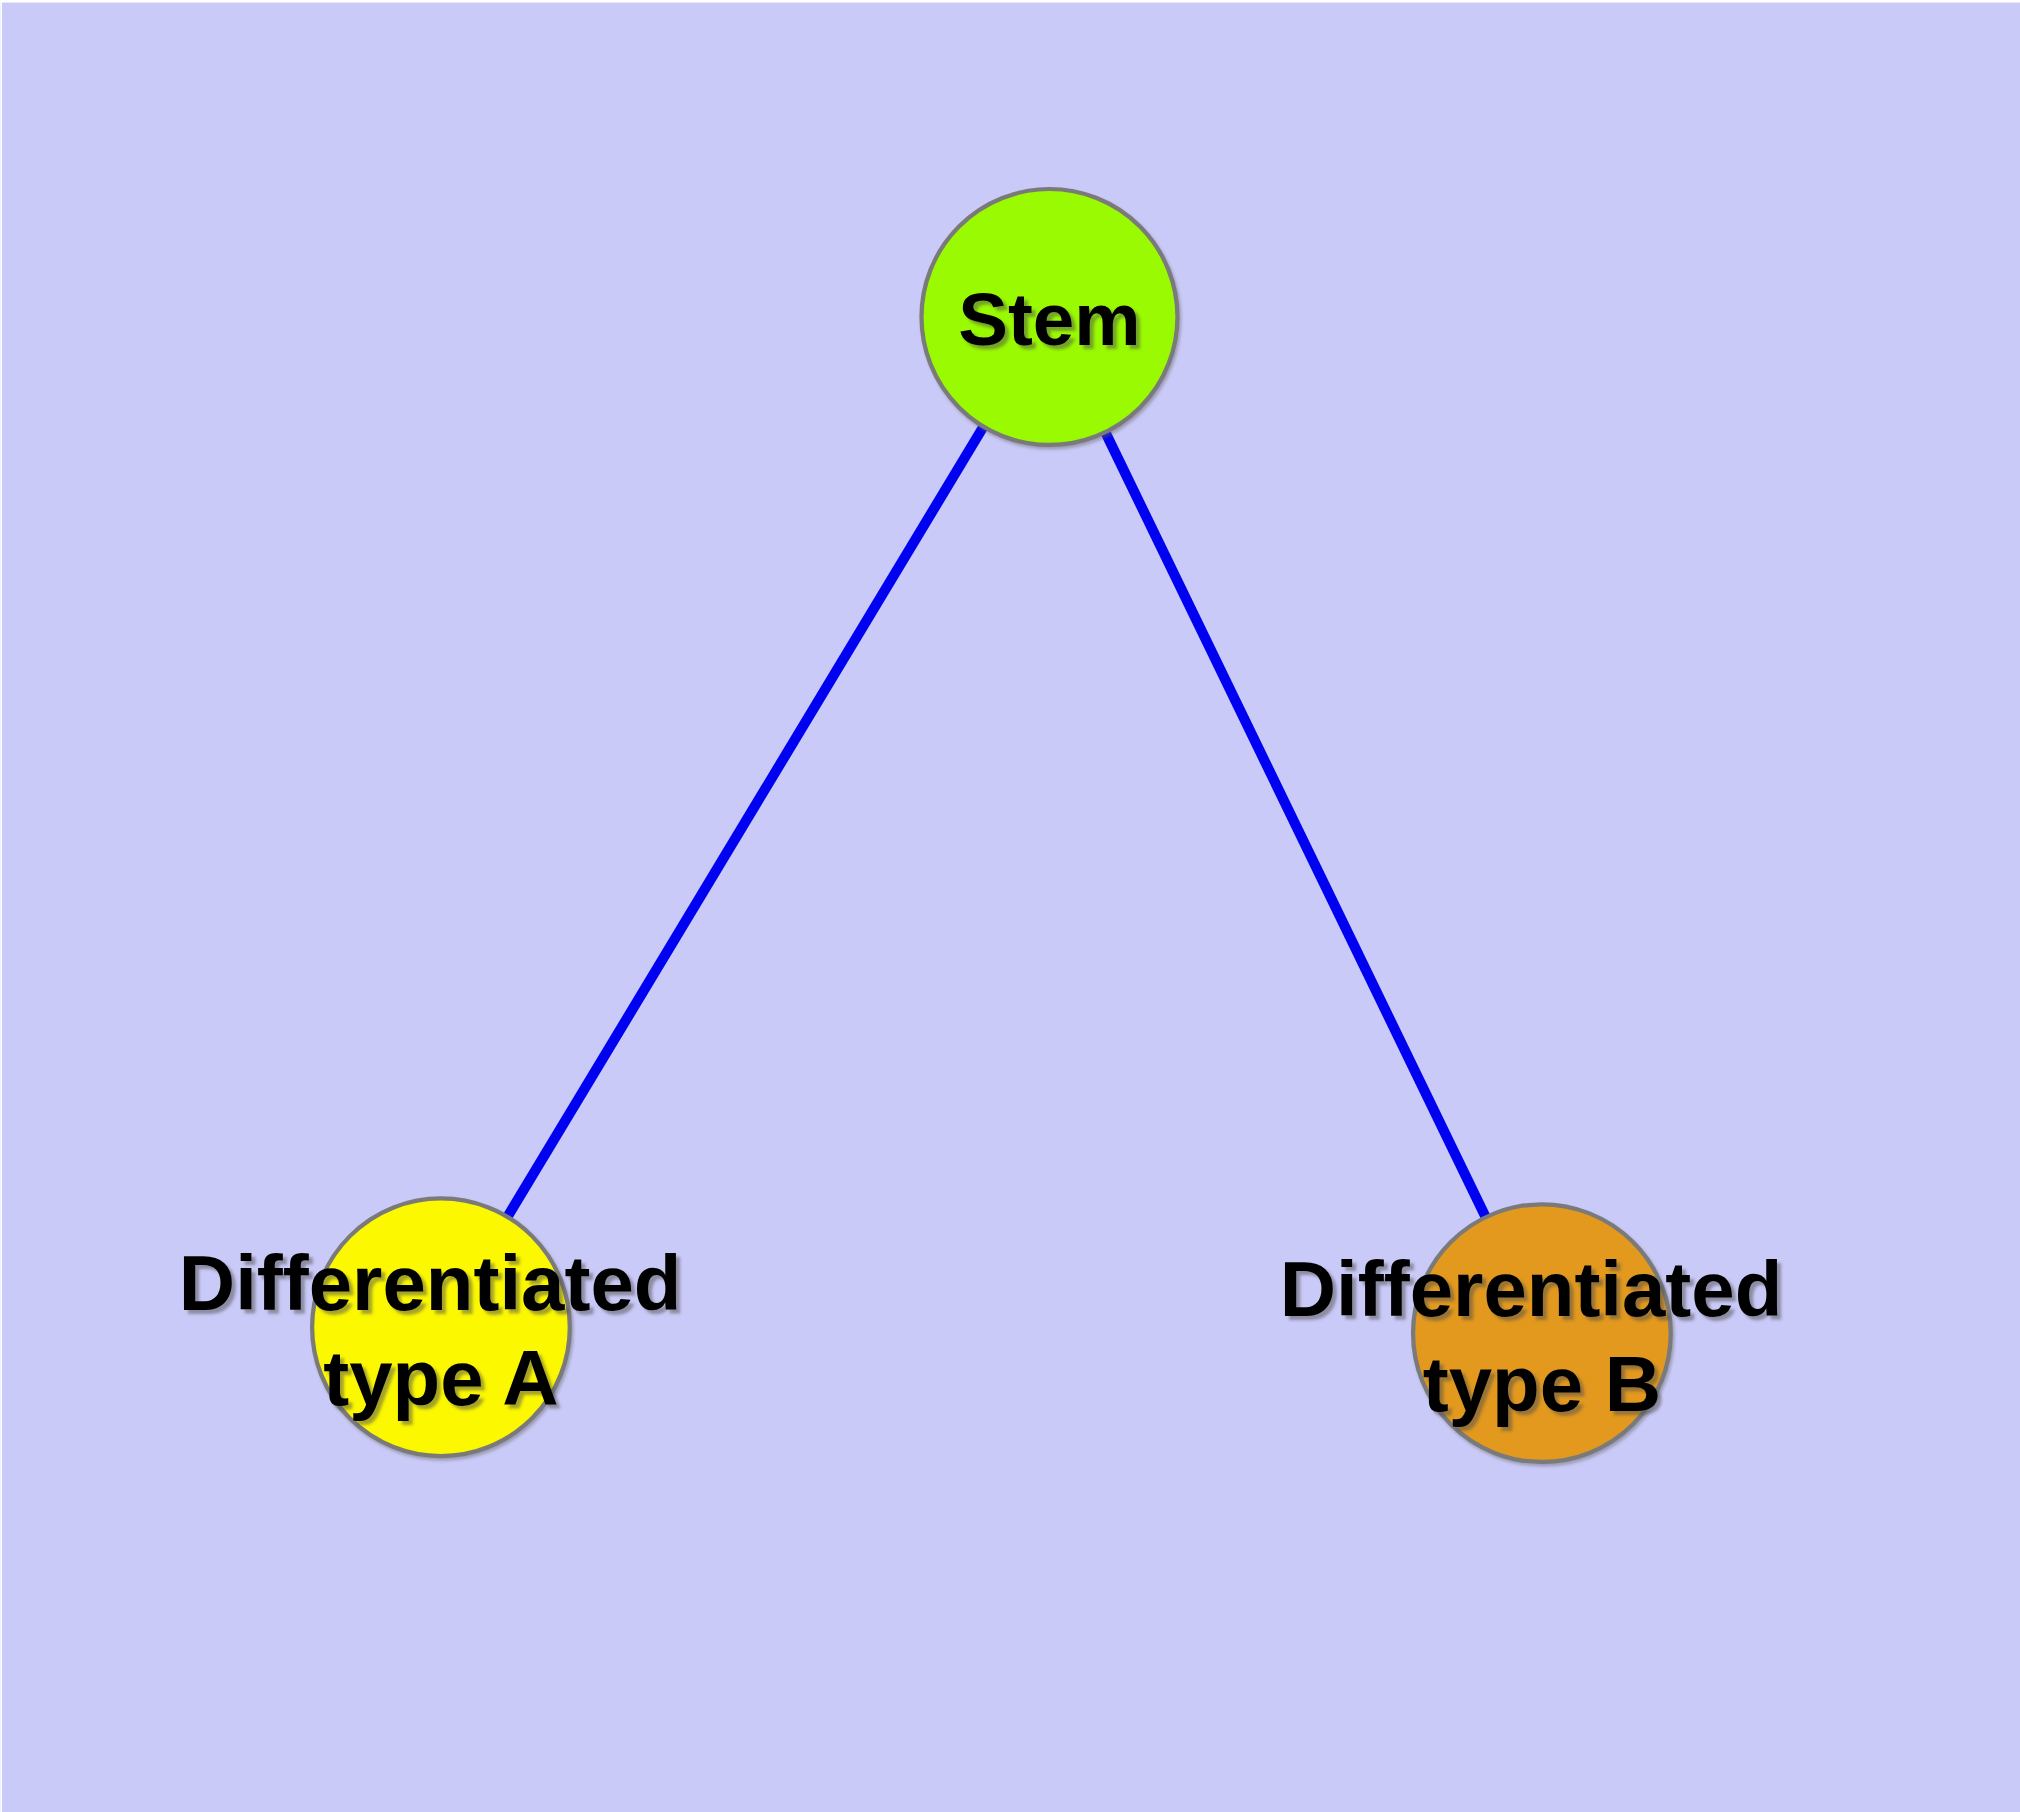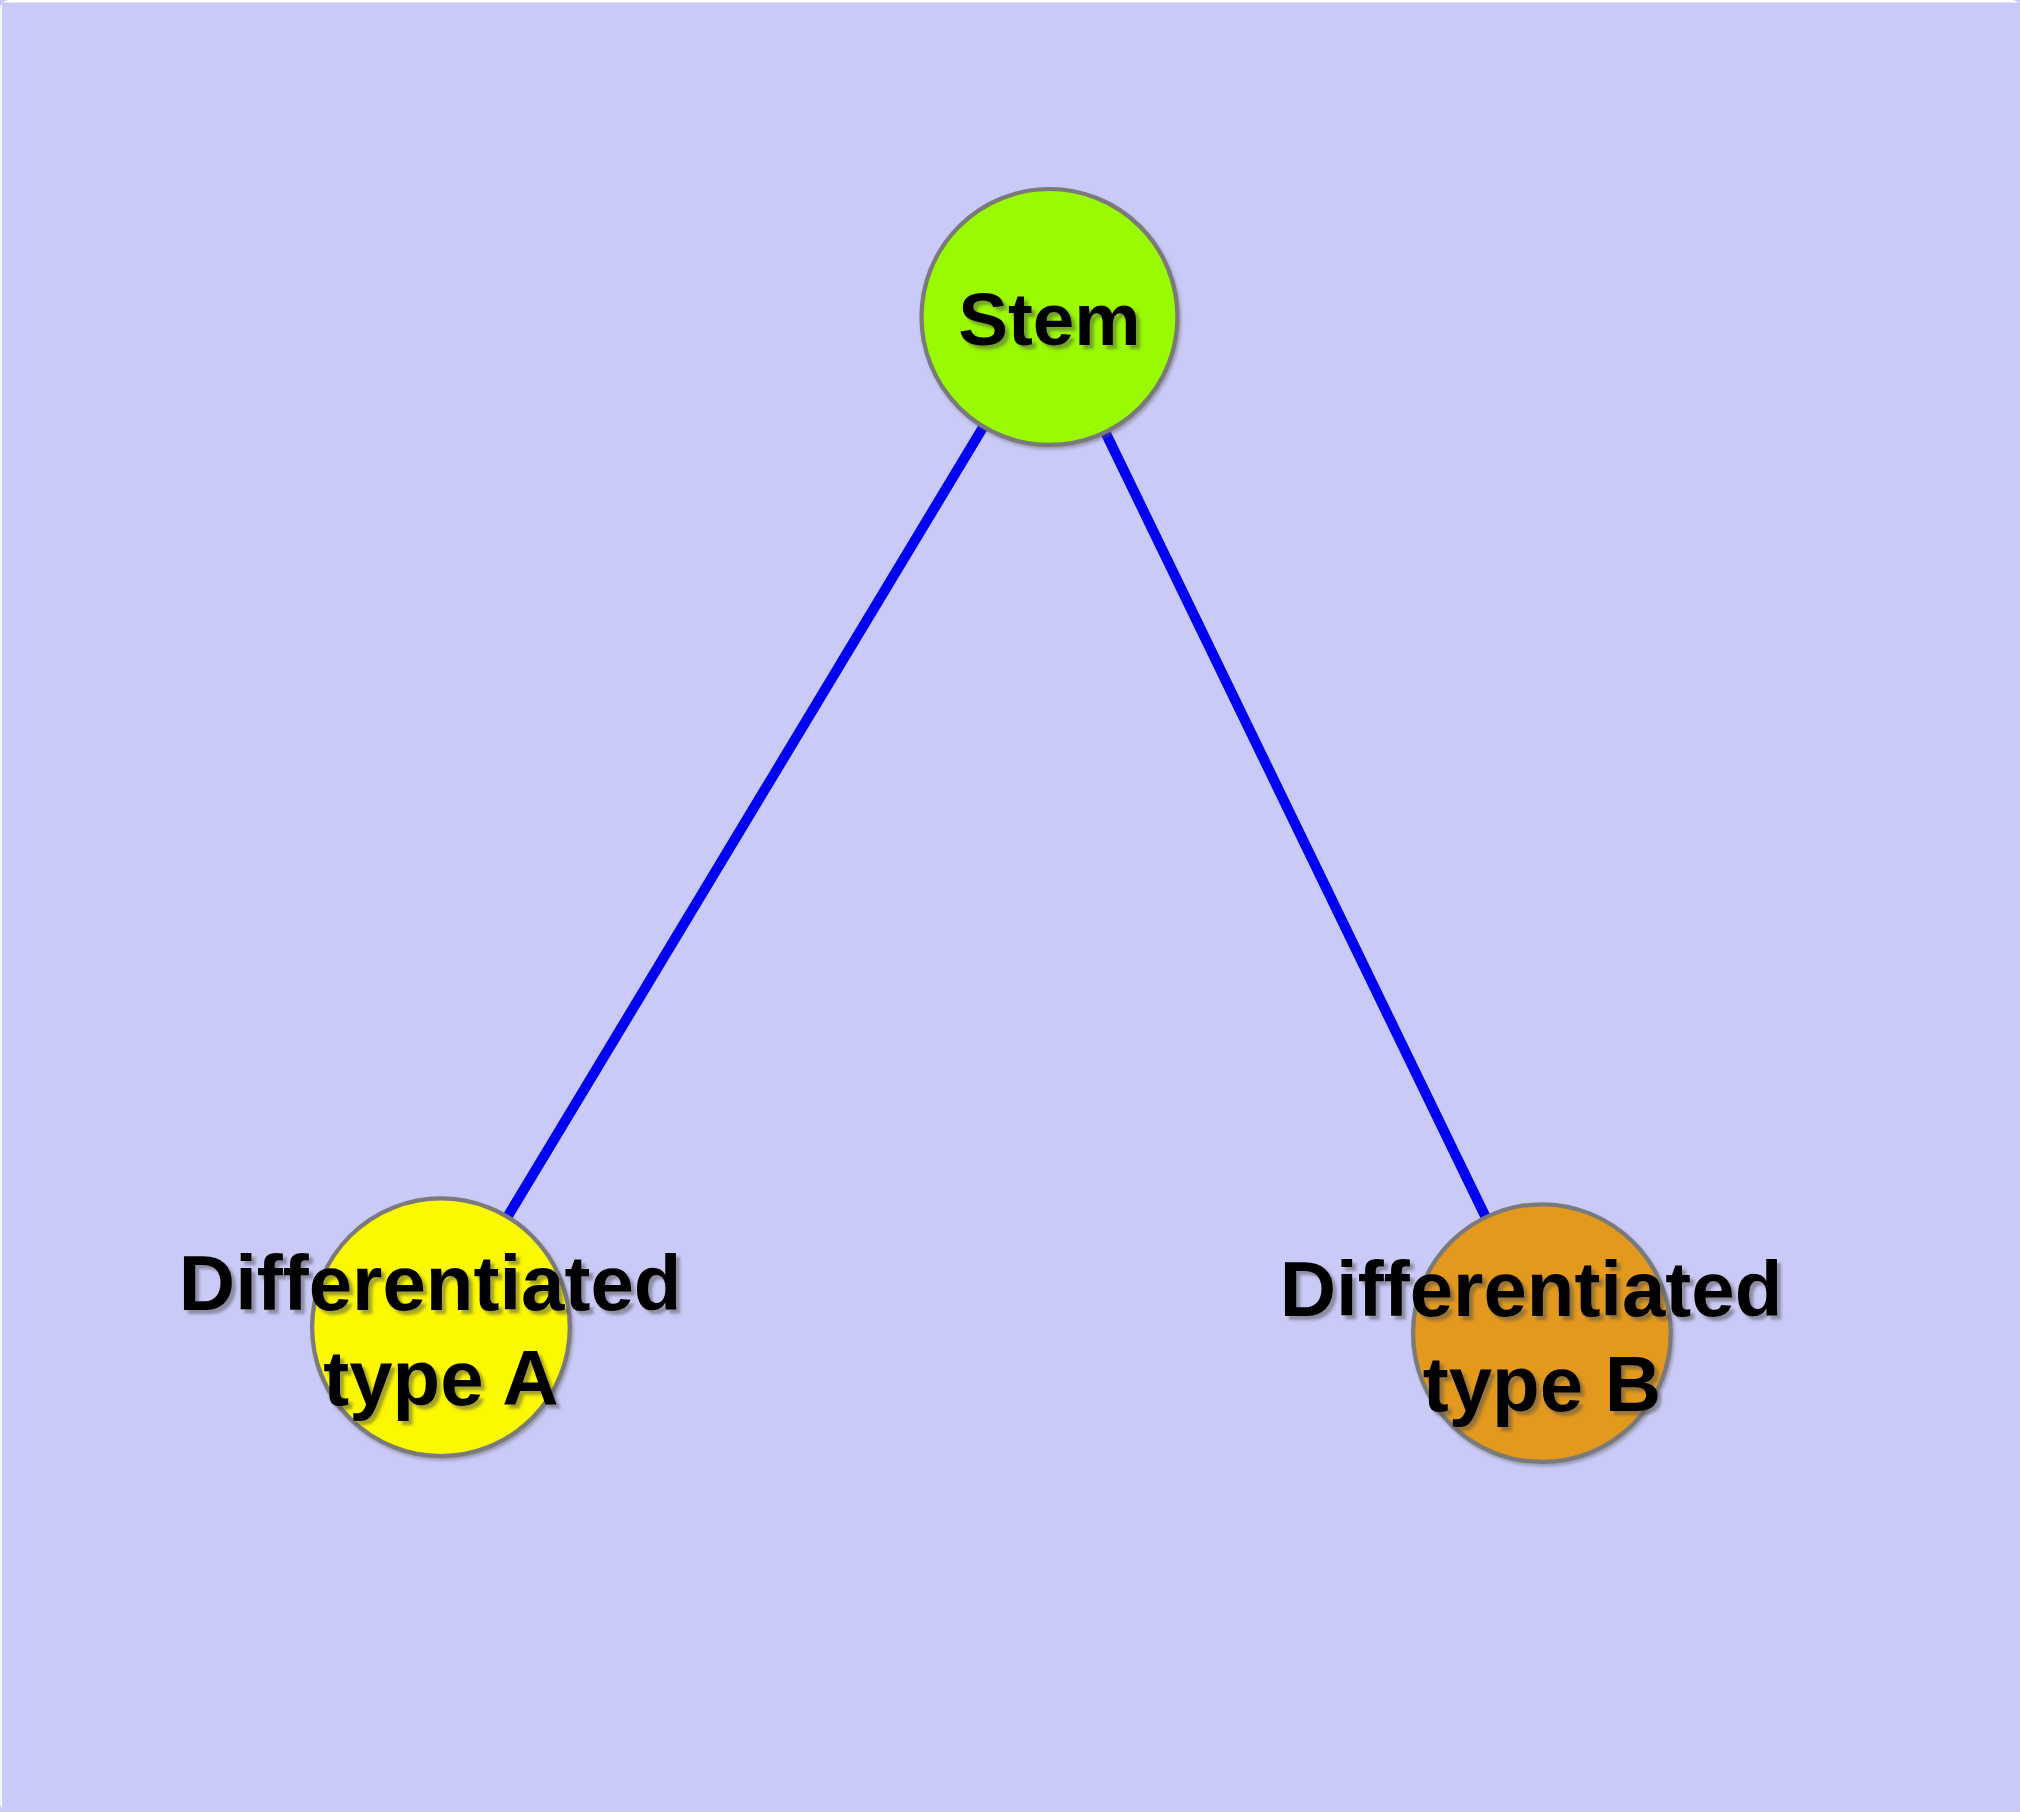--- a/index.html
+++ b/index.html
@@ -5,21 +5,20 @@
   html, body {
     margin: 0;
     padding: 0;
     background: #CACAF8;
   }
   .stage {
     position: relative;
     width: 2021px;
     height: 1812px;
     overflow: hidden;
-    border-radius: 9px;
   }
   svg.graph {
     display: block;
     width: 2021px;
     height: 1812px;
     font-family: "Liberation Sans", "DejaVu Sans", sans-serif;
   }
   .edge {
     stroke-linecap: butt;
     stroke-width: 12px;

